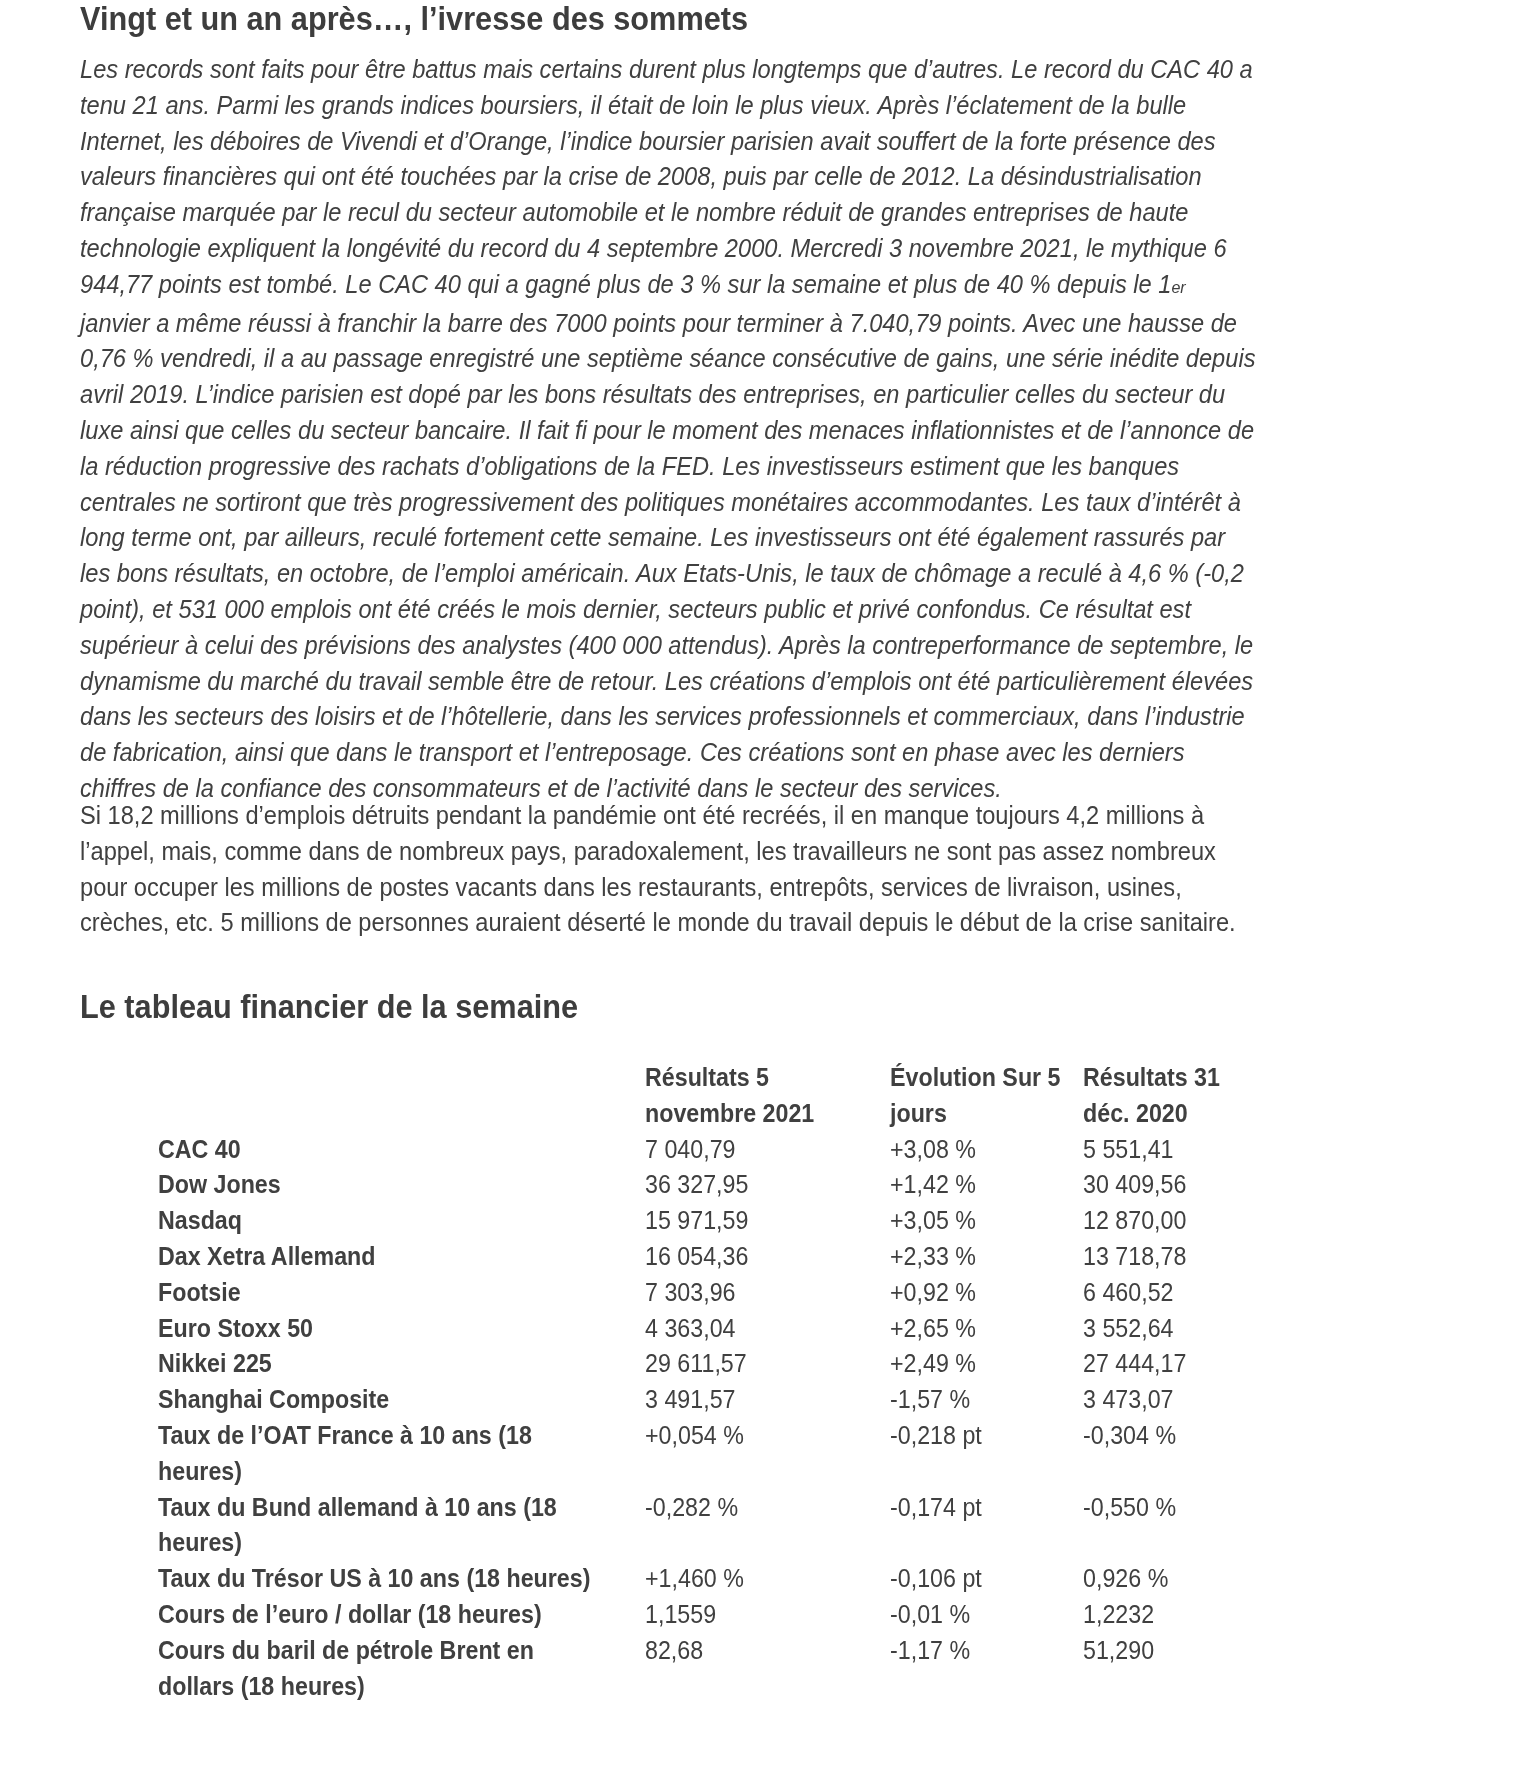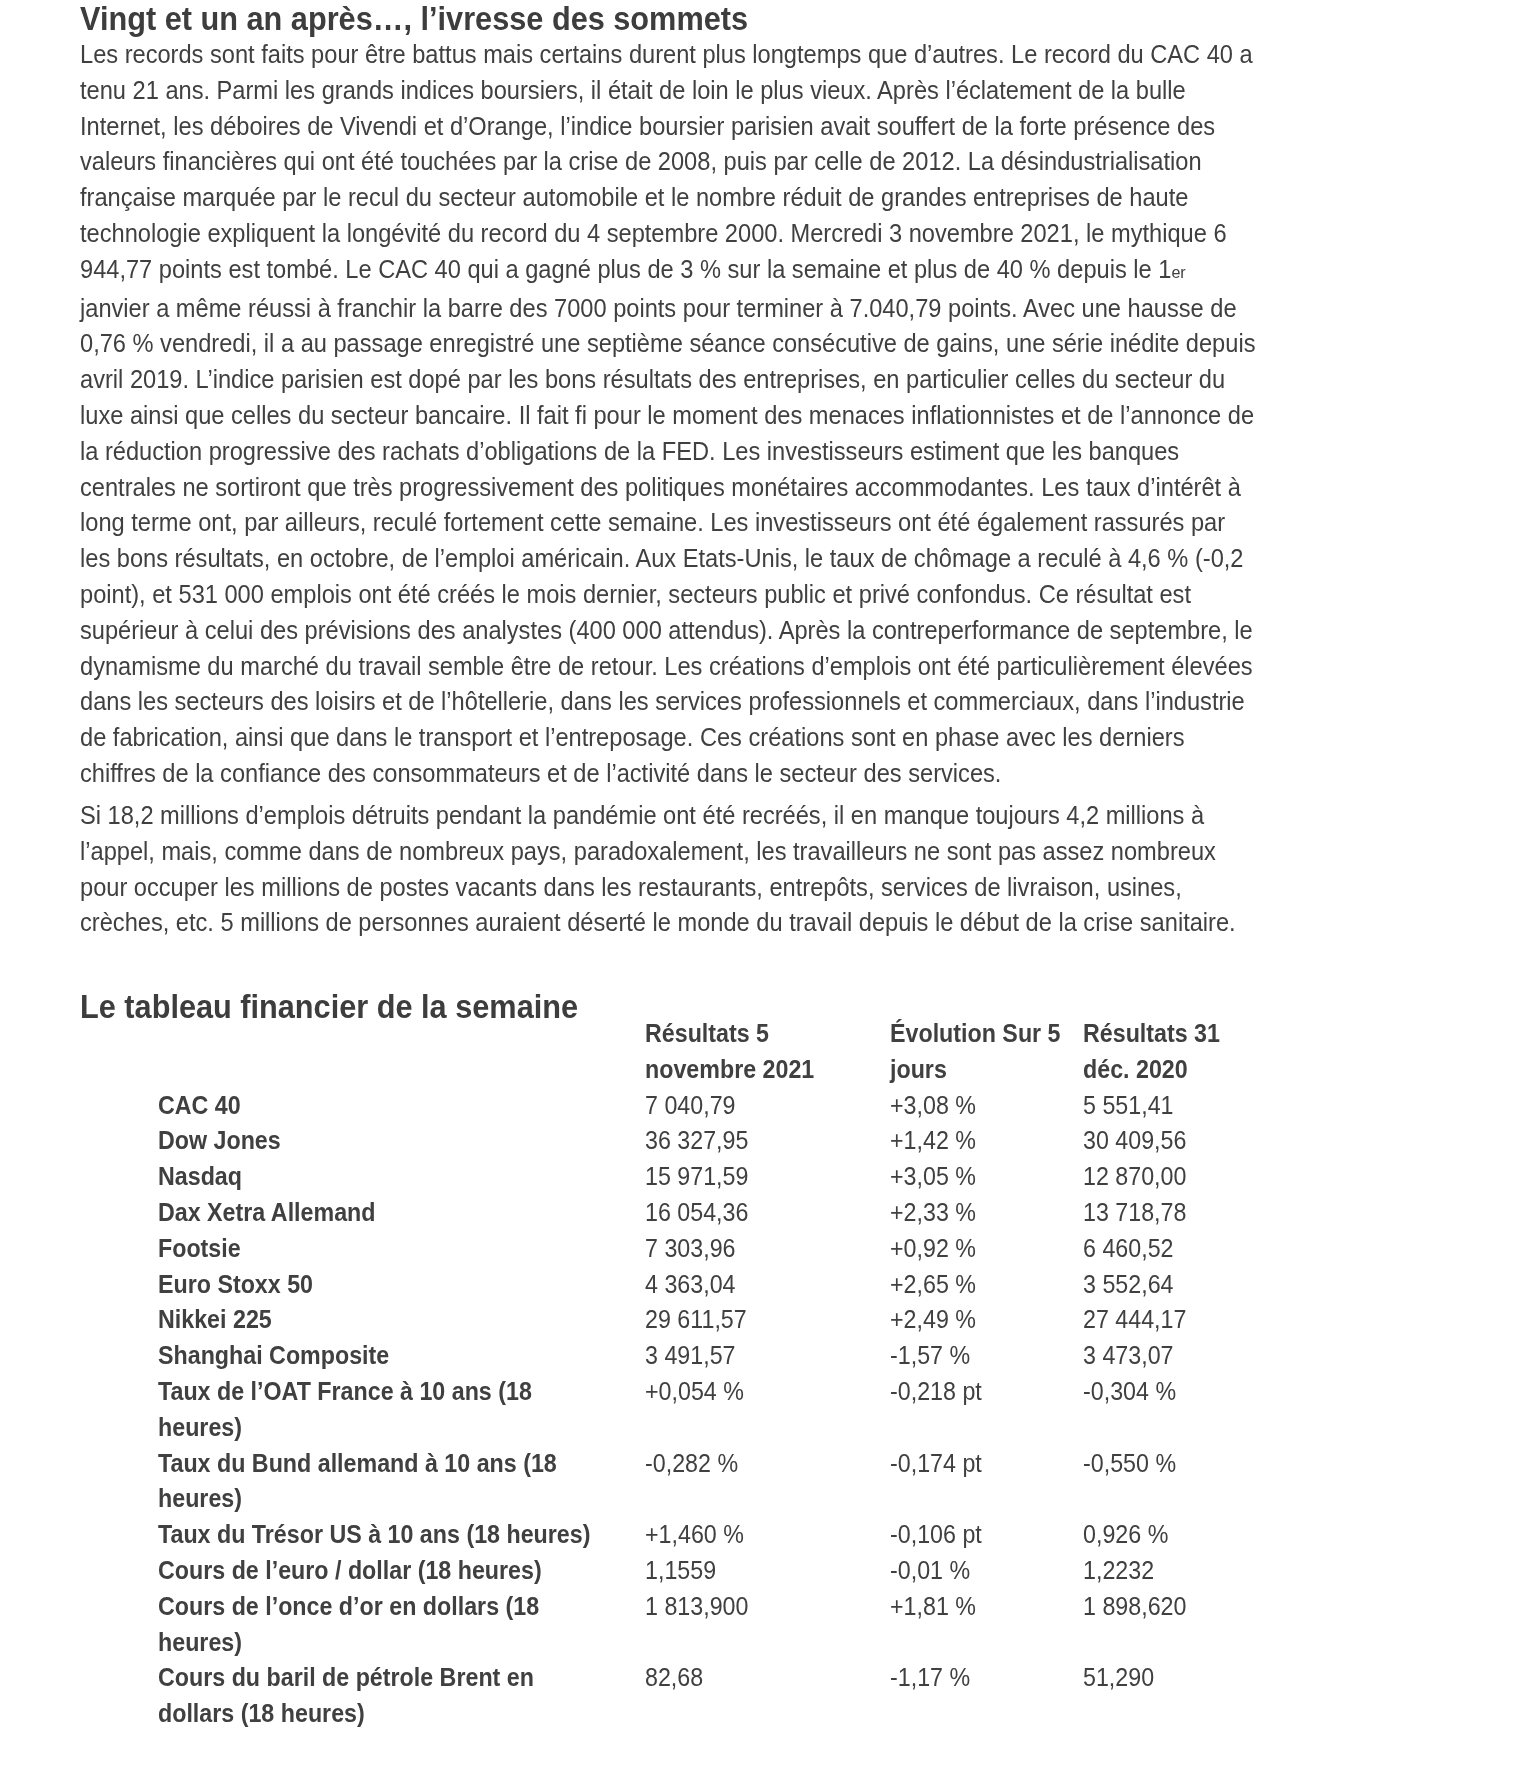--- a/index.html
+++ b/index.html
@@ -8,30 +8,30 @@
     font-family: "Liberation Sans", sans-serif; color: #404040;
   }
   .page { position: absolute; left: 80px; top: 0; width: 1300px; }
   h1.title {
     margin: 0; position: absolute; top: 0px; left: 0;
     font-size: 33px; font-weight: bold; line-height: 38px; white-space: nowrap;
     transform: scaleX(0.93); transform-origin: left top; color: #3d3d3d;
   }
   .para { position: absolute; left: 0; font-size: 25px; line-height: 35.8px; }
   .para .line { display: block; white-space: nowrap; transform: scaleX(0.945); transform-origin: left top; }
-  .p1 { top: 37px; }
+  .p1 { top: 52px; font-style: italic; }
   .p2 { top: 798px; }
   sup.er { font-size: 17px; vertical-align: 0; margin-top: 8px; }
   h2.section {
     margin: 0; position: absolute; top: 988px; left: 0;
     font-size: 33px; font-weight: bold; line-height: 38px; white-space: nowrap;
     transform: scaleX(0.93); transform-origin: left top; color: #3d3d3d;
   }
   table.fin {
-    position: absolute; top: 1016px; left: 78px; border-collapse: collapse;
+    position: absolute; top: 1060px; left: 78px; border-collapse: collapse;
     font-size: 25px; line-height: 35.8px;
   }
   table.fin td, table.fin th { padding: 0; vertical-align: top; text-align: left; }
   table.fin th { font-weight: bold; }
   .c1 { width: 487px; }
   .c2 { width: 245px; }
   .c3 { width: 193px; margin-left: 36px; }
   .c4 { width: 200px; }
   .cell { display: block; transform: scaleX(0.93); transform-origin: left top; }
   td.lbl .cell { font-weight: bold; }
@@ -259,35 +259,20 @@
           </td>
           <td class="c3">
             <span class="cell">-0,01 %</span>
           </td>
           <td class="c4">
             <span class="cell">1,2232</span>
           </td>
         </tr>
         <tr>
           <td class="lbl c1">
-            <span class="cell">Cours de l’once d’or en dollars (18</span>
-            <span class="cell">heures)</span>
-          </td>
-          <td class="c2">
-            <span class="cell">1 813,900</span>
-          </td>
-          <td class="c3">
-            <span class="cell">+1,81 %</span>
-          </td>
-          <td class="c4">
-            <span class="cell">1 898,620</span>
-          </td>
-        </tr>
-        <tr>
-          <td class="lbl c1">
             <span class="cell">Cours du baril de pétrole Brent en</span>
             <span class="cell">dollars (18 heures)</span>
           </td>
           <td class="c2">
             <span class="cell">82,68</span>
           </td>
           <td class="c3">
             <span class="cell">-1,17 %</span>
           </td>
           <td class="c4">

